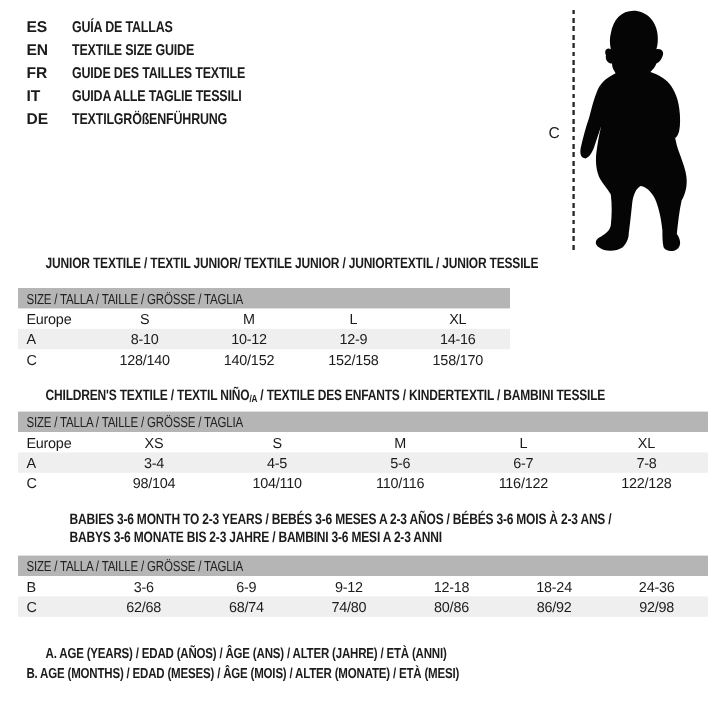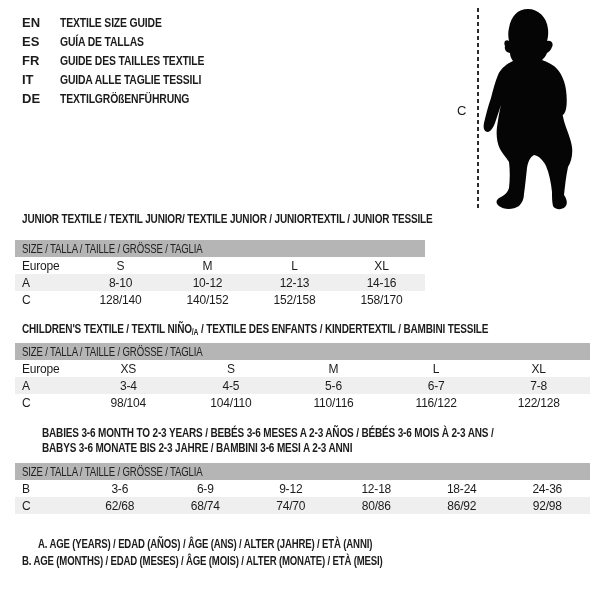--- a/index.html
+++ b/index.html
@@ -15,21 +15,21 @@
   .lang-code{width:38px;flex:0 0 38px;}
   .lang-label{white-space:nowrap;}
 
   
   .dash-line{position:absolute;left:477px;top:8px;width:2px;height:202px;
     background:repeating-linear-gradient(to bottom,#2b2b2b 0 4px,transparent 4px 7px);}
   .marker-c{position:absolute;left:457px;top:103px;font-size:13px;font-weight:normal;letter-spacing:-0.2px;}
   .silhouette{position:absolute;left:482px;top:4px;width:96px;height:208px;}
 
   
-  .section-title{position:absolute;left:22px;font-weight:bold;font-size:12.5px;line-height:15px;white-space:nowrap;}
+  .section-title{position:absolute;left:38px;font-weight:bold;font-size:12.5px;line-height:15px;white-space:nowrap;}
   .sub-a{font-size:0.68em;vertical-align:-0.28em;}
 
   
   .size-table{position:absolute;left:15px;font-size:12px;letter-spacing:-0.2px;}
   .w-junior{width:410px;}
   .w-wide{width:575px;}
   .bar{height:17px;background:#b5b5b5;display:flex;align-items:center;color:#222222;}
   .bar .cond{padding-left:0;}
   .bar-pad{padding-left:7px;}
   .trow{display:grid;height:17px;align-items:center;}
@@ -44,26 +44,26 @@
   .legend{position:absolute;left:22px;top:536px;font-weight:bold;font-size:12px;}
   .legend-line{height:17px;line-height:17px;white-space:nowrap;text-align:center;}
 </style>
 </head>
 <body>
 
 <div class="canvas">
 
   <div class="lang-list">
     <div class="lang-row">
+      <span class="lang-code">ES</span>
+      <span class="lang-label cond">GUÍA DE TALLAS</span>
+    </div>
+    <div class="lang-row">
       <span class="lang-code">EN</span>
       <span class="lang-label cond">TEXTILE SIZE GUIDE</span>
-    </div>
-    <div class="lang-row">
-      <span class="lang-code">ES</span>
-      <span class="lang-label cond">GUÍA DE TALLAS</span>
     </div>
     <div class="lang-row">
       <span class="lang-code">FR</span>
       <span class="lang-label cond">GUIDE DES TAILLES TEXTILE</span>
     </div>
     <div class="lang-row">
       <span class="lang-code">IT</span>
       <span class="lang-label cond">GUIDA ALLE TAGLIE TESSILI</span>
     </div>
     <div class="lang-row">
@@ -131,21 +131,21 @@
       <span class="tlabel">Europe</span>
       <span class="tval">S</span>
       <span class="tval">M</span>
       <span class="tval">L</span>
       <span class="tval">XL</span>
     </div>
     <div class="trow cols4 alt">
       <span class="tlabel">A</span>
       <span class="tval">8-10</span>
       <span class="tval">10-12</span>
-      <span class="tval">12-13</span>
+      <span class="tval">12-9</span>
       <span class="tval">14-16</span>
     </div>
     <div class="trow cols4">
       <span class="tlabel">C</span>
       <span class="tval">128/140</span>
       <span class="tval">140/152</span>
       <span class="tval">152/158</span>
       <span class="tval">158/170</span>
     </div>
   </div>
@@ -197,21 +197,21 @@
       <span class="tval">6-9</span>
       <span class="tval">9-12</span>
       <span class="tval">12-18</span>
       <span class="tval">18-24</span>
       <span class="tval">24-36</span>
     </div>
     <div class="trow cols6 alt">
       <span class="tlabel">C</span>
       <span class="tval">62/68</span>
       <span class="tval">68/74</span>
-      <span class="tval">74/70</span>
+      <span class="tval">74/80</span>
       <span class="tval">80/86</span>
       <span class="tval">86/92</span>
       <span class="tval">92/98</span>
     </div>
   </div>
 
   <div class="legend">
     <div class="legend-line"><span class="cond">A. AGE (YEARS) / EDAD (AÑOS) / ÂGE (ANS) / ALTER (JAHRE) / ETÀ (ANNI)</span></div>
     <div class="legend-line"><span class="cond">B. AGE (MONTHS) / EDAD (MESES) / ÂGE (MOIS) / ALTER (MONATE) / ETÀ (MESI)</span></div>
   </div>

